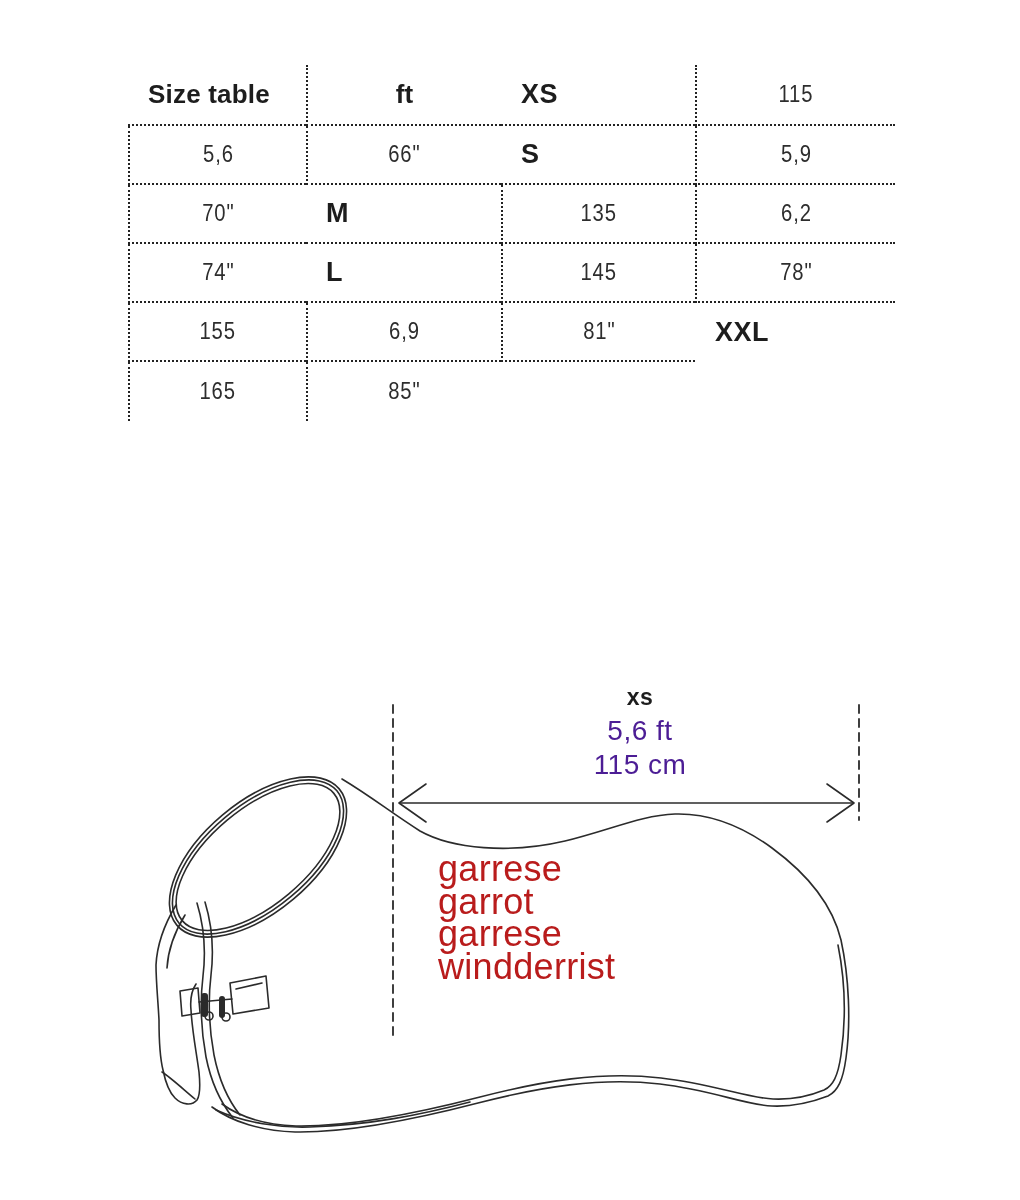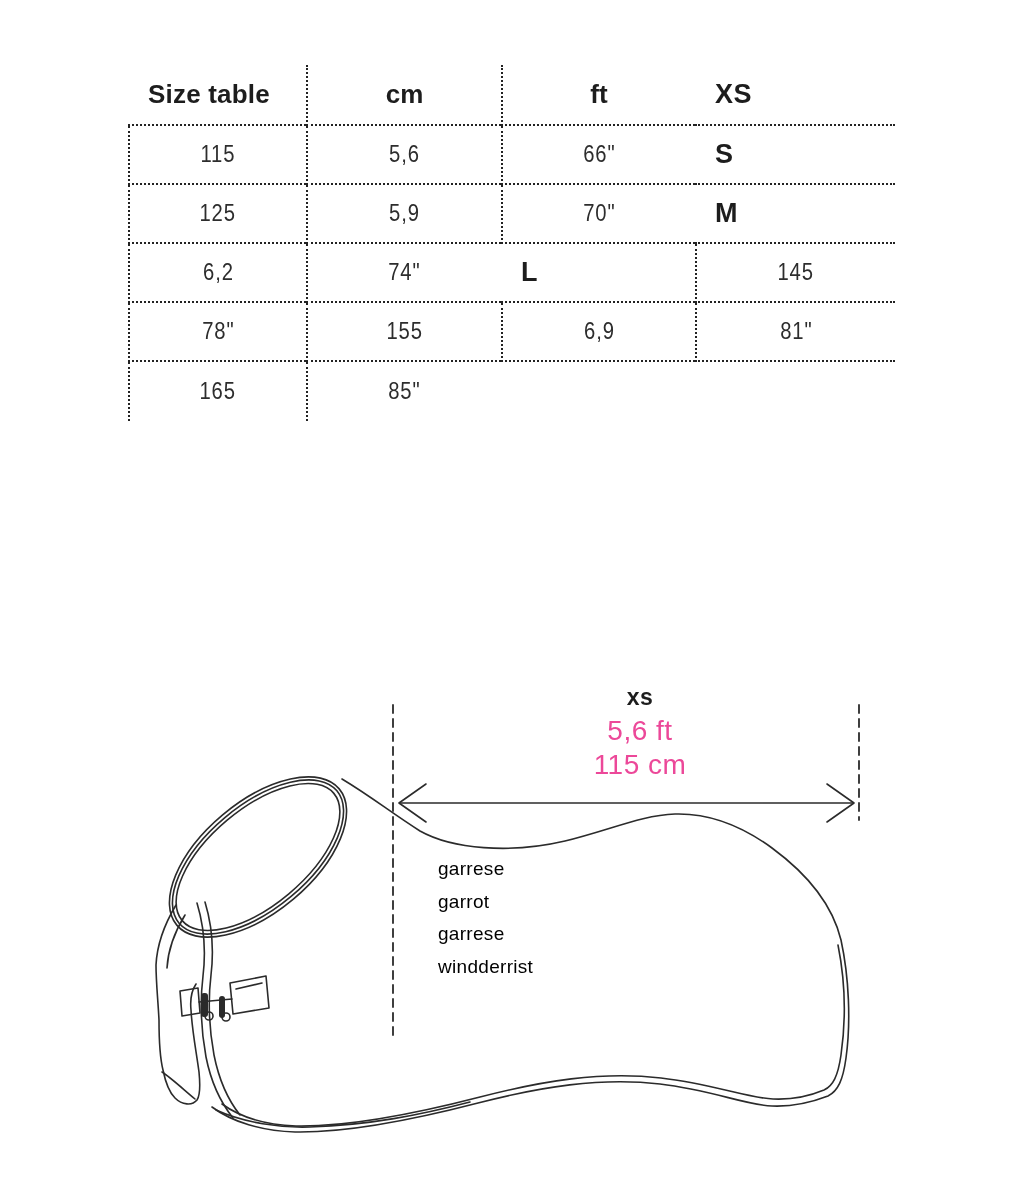--- a/index.html
+++ b/index.html
@@ -23,71 +23,68 @@
   .size-name{font-size:27px;font-weight:700;letter-spacing:0.5px;}
   .val{font-size:23px;font-weight:300;color:#2d2d2d;}
   .val span{display:inline-block;transform:scaleX(0.88);letter-spacing:1px;}
   
   .drawing-svg{position:absolute;left:0;top:0;width:1020px;height:1200px;}
   .dim-label{
     position:absolute;left:500px;top:680px;width:280px;text-align:center;
     line-height:34px;
   }
   .dim-size{font-size:23px;font-weight:700;letter-spacing:0.5px;}
-  .dim-ft,.dim-cm{font-size:28px;font-weight:300;color:#ec4899;letter-spacing:0.5px;}
+  .dim-ft,.dim-cm{font-size:28px;font-weight:300;color:#4c1d95;letter-spacing:0.5px;}
   .withers-block{
     position:absolute;left:438px;top:853px;
-    font-size:19px;font-weight:300;line-height:32.5px;color:#000000;letter-spacing:0.3px;
+    font-size:36px;font-weight:300;line-height:32.5px;color:#b91c1c;letter-spacing:0.3px;
   }
 </style>
 </head>
 <body>
 
 <div class="size-table">
 
   <div class="cell first hline">
       <span class="tbl-title">Size table</span>
     </div>
   <div class="cell vline hline">
-      <span class="tbl-head">cm</span>
-    </div>
-  <div class="cell vline hline">
       <span class="tbl-head">ft</span>
     </div>
 
   <div class="cell first hline">
       <span class="size-name">XS</span>
     </div>
   <div class="cell vline hline val">
       <span>115</span>
     </div>
   <div class="cell vline hline val">
       <span>5,6</span>
     </div>
   <div class="cell vline hline val">
       <span>66"</span>
     </div>
 
   <div class="cell first hline">
       <span class="size-name">S</span>
     </div>
   <div class="cell vline hline val">
-      <span>125</span>
-    </div>
-  <div class="cell vline hline val">
       <span>5,9</span>
     </div>
   <div class="cell vline hline val">
       <span>70"</span>
     </div>
 
   <div class="cell first hline">
       <span class="size-name">M</span>
     </div>
   <div class="cell vline hline val">
+      <span>135</span>
+    </div>
+  <div class="cell vline hline val">
       <span>6,2</span>
     </div>
   <div class="cell vline hline val">
       <span>74"</span>
     </div>
 
   <div class="cell first hline">
       <span class="size-name">L</span>
     </div>
   <div class="cell vline hline val">
@@ -100,20 +97,23 @@
   <div class="cell vline hline val">
       <span>155</span>
     </div>
   <div class="cell vline hline val">
       <span>6,9</span>
     </div>
   <div class="cell vline hline val">
       <span>81"</span>
     </div>
 
+  <div class="cell first">
+      <span class="size-name">XXL</span>
+    </div>
   <div class="cell vline val">
       <span>165</span>
     </div>
   <div class="cell vline val">
       <span>85"</span>
     </div>
 </div>
 
 <svg class="drawing-svg" viewBox="0 0 1020 1200">
   <g fill="none" stroke="#2b2b2b" stroke-width="1.6" stroke-linecap="round" stroke-linejoin="round">

